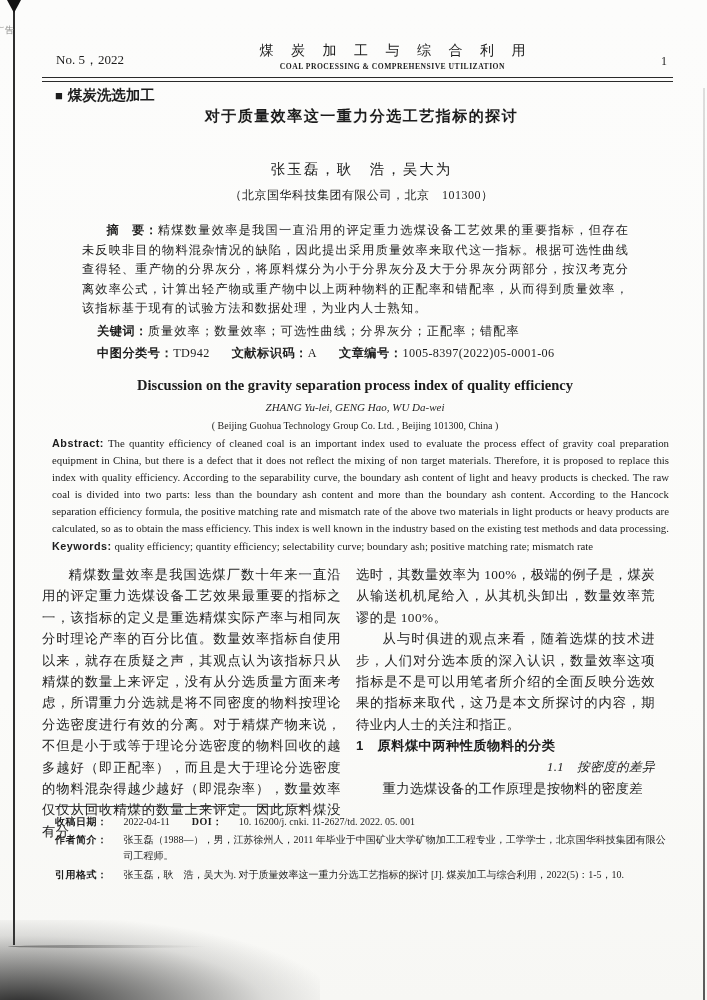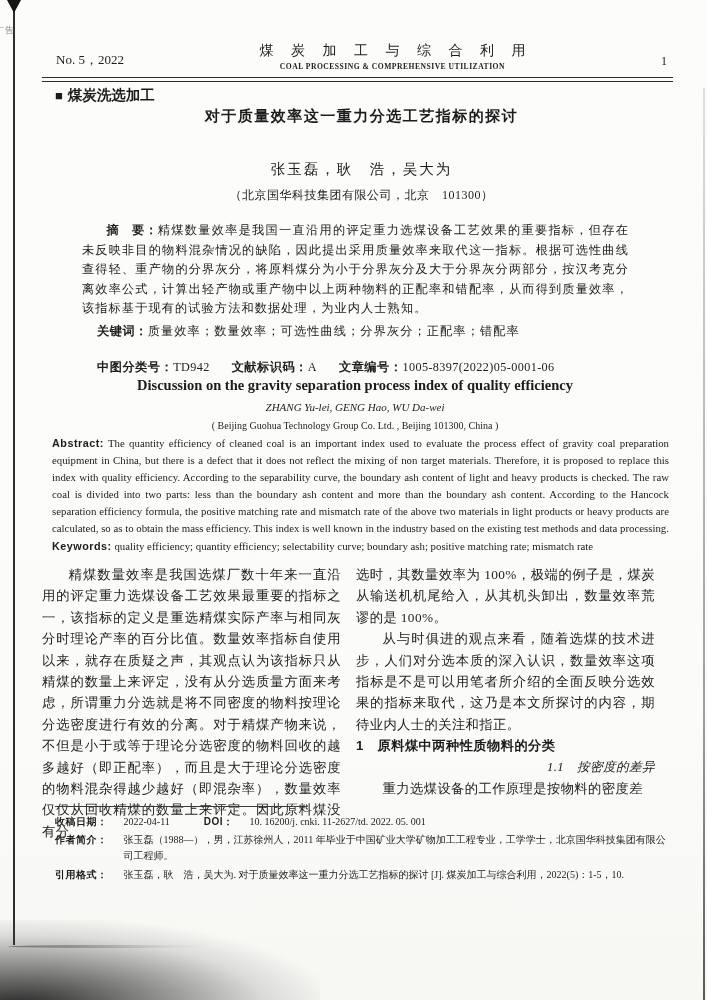--- a/index.html
+++ b/index.html
@@ -37,21 +37,21 @@
   .cn-title{position:absolute;top:107px;left:55px;width:613px;text-align:center;
     font-family:"Liberation Sans","DejaVu Sans",sans-serif;font-weight:bold;font-size:15px;letter-spacing:1.5px;}
   .cn-authors{position:absolute;top:160px;left:55px;width:613px;text-align:center;font-size:14.5px;letter-spacing:2px;}
   .cn-affil{position:absolute;top:187px;left:55px;width:613px;text-align:center;font-size:12px;letter-spacing:.5px;}
   
   .cn-abs{position:absolute;top:221px;left:82px;width:547px;font-size:12.2px;line-height:19.5px;
     letter-spacing:1.1px;text-align:justify;}
   .cn-abs p{margin:0;text-indent:2em;}
   .lbl{font-family:"Liberation Sans","DejaVu Sans",sans-serif;font-weight:bold;letter-spacing:.5px;}
   .kw-row{margin-top:3px;padding-left:15px;}
-  .clc-row{margin-top:17px;padding-left:15px;letter-spacing:.4px;}
+  .clc-row{margin-top:3px;padding-left:15px;letter-spacing:.4px;}
   .clc-row .gap{display:inline-block;width:22px;}
   
   .en-head{position:absolute;top:377px;left:40px;width:630px;text-align:center;}
   .en-title{font-weight:bold;font-size:14.5px;}
   .en-authors{font-style:italic;font-size:11px;margin-top:7px;}
   .en-affil{font-size:10px;margin-top:7px;}
   .en-abs{position:absolute;top:435px;left:52px;width:617px;font-size:10.8px;line-height:17px;text-align:justify;}
   .en-abs p{margin:0;}
   .en-abs .kw{margin-top:1px;}
   
@@ -62,21 +62,21 @@
   .col p.ind{text-indent:2em;}
   .h-sec{font-family:"Liberation Sans","DejaVu Sans",sans-serif;font-weight:bold;font-size:13.2px;
     margin:8px 0 5px;text-align:left;letter-spacing:.5px;}
   .h-sub{font-style:italic;font-size:12.6px;margin:0;text-align:right;}
   
   .footnote{position:absolute;top:806px;left:55px;right:38px;font-size:10px;line-height:16px;}
   .fn-rule{width:252px;border-top:1.1px solid #3a3a3a;margin-bottom:7px;}
   .fn-row{display:flex;margin-bottom:2px;}
   .fn-row .lbl{white-space:nowrap;font-size:10px;}
   .fn-row .val{margin-left:16px;}
-  .fn-row .doi-lbl{margin-left:34px;}
+  .fn-row .doi-lbl{margin-left:22px;font-family:Liberation Serif, serif;}
   .fn-cite{margin-top:3px;}
 </style>
 </head>
 <body>
 
 <div class="page">
 
   <div class="scan-line-left"></div>
   <div class="scan-arrow"></div>
   <div class="margin-note">广告</div>

